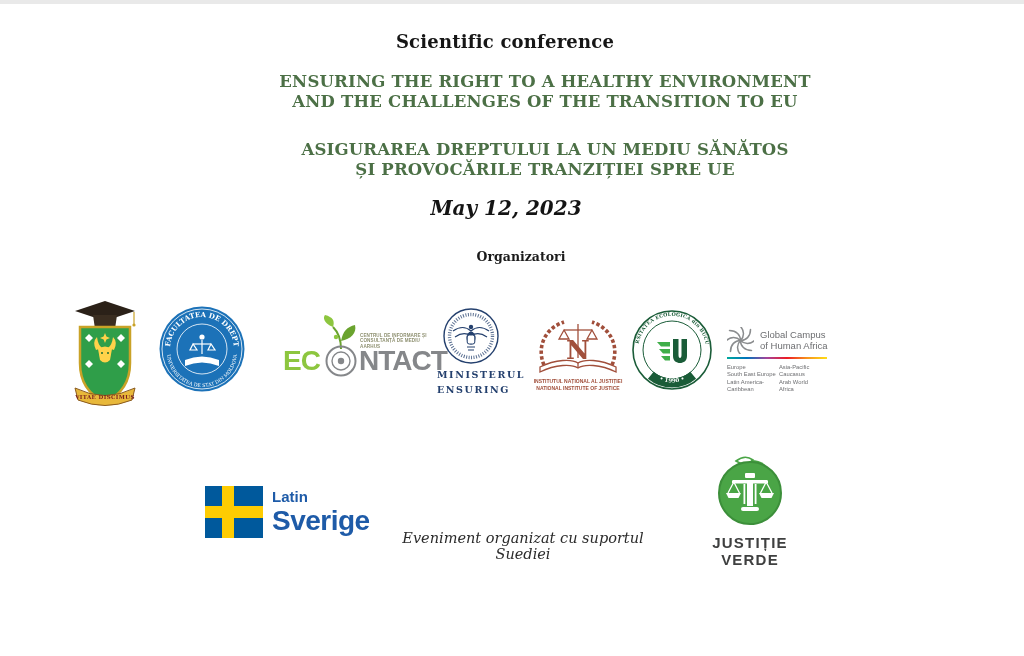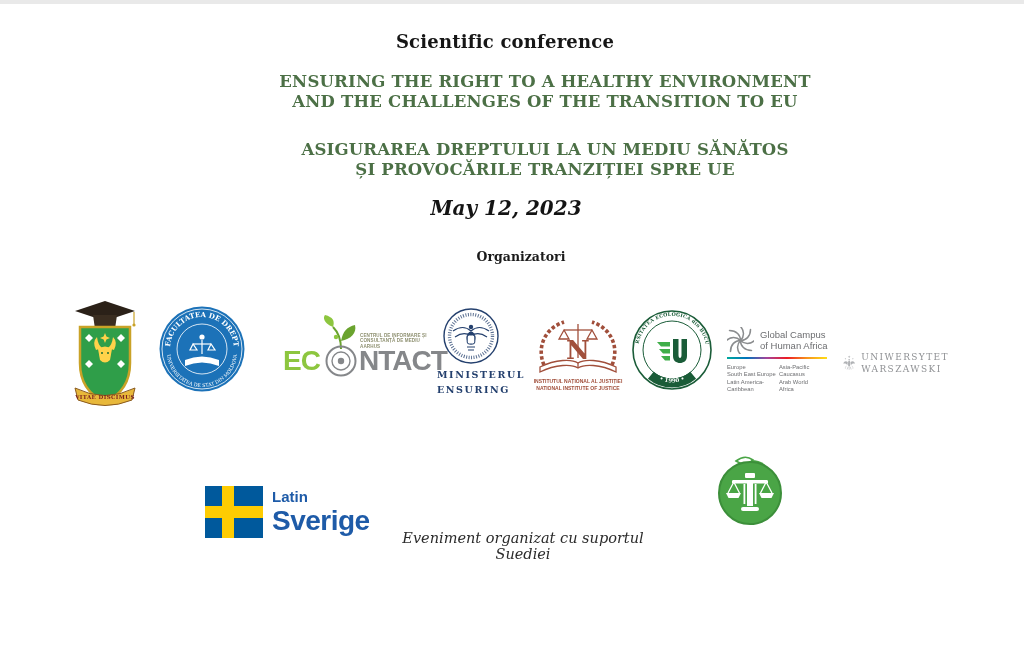--- a/index.html
+++ b/index.html
@@ -232,39 +232,20 @@
       </div>
       <div class="gchr-col">
         <div>Asia-Pacific</div>
         <div>Caucasus</div>
         <div>Arab World</div>
         <div>Africa</div>
       </div>
     </div>
   </div>
 
-  <div class="logo uw">
-    <svg width="36" height="46" viewBox="0 0 36 46">
-      <g fill="#b0b2b5" stroke="#b0b2b5">
-        <polygon points="18,1 19.2,4 22,5 19.2,6 18,9 16.8,6 14,5 16.8,4" stroke="none"></polygon>
-        <polygon points="7,8 7.8,10 9.5,10.7 7.8,11.4 7,13.4 6.2,11.4 4.5,10.7 6.2,10" stroke="none"></polygon>
-        <polygon points="29,8 29.8,10 31.5,10.7 29.8,11.4 29,13.4 28.2,11.4 26.5,10.7 28.2,10" stroke="none"></polygon>
-        <ellipse cx="18" cy="25" rx="3.4" ry="9" stroke="none"></ellipse>
-        <circle cx="18" cy="13.5" r="2.4" stroke="none"></circle>
-        <path d="M14,20 C8,16 3,18 1,25 C6,23 10,25 13,29 Z" stroke="none"></path>
-        <path d="M22,20 C28,16 33,18 35,25 C30,23 26,25 23,29 Z" stroke="none"></path>
-        <path d="M15,34 L12,42 M18,35 L18,43 M21,34 L24,42" fill="none" stroke-width="1.6"></path>
-        <path d="M10,31 q-4,4 -3,9 M26,31 q4,4 3,9" fill="none" stroke-width="1.2"></path>
-      </g>
-    </svg>
-    <div class="uw-text">
-      <div>UNIWERSYTET</div>
-      <div>WARSZAWSKI</div>
-    </div>
-  </div>
 
   <div class="sweden">
     <div class="flag"></div>
     <div class="sv-text">
       <div class="sv-ro">Latin</div>
       <div class="sv-sv">Sverige</div>
     </div>
   </div>
 
   <div class="note">Eveniment organizat cu suportul Suediei</div>
@@ -280,15 +261,16 @@
         <rect x="64" y="31" width="6" height="24"></rect>
         <rect x="60.5" y="33" width="1.8" height="20"></rect>
         <rect x="71.7" y="33" width="1.8" height="20"></rect>
         <path d="M50.8,31 L45,42 M50.8,31 L56.5,42" stroke="#ffffff" stroke-width="1.3"></path>
         <path d="M83.2,31 L77.5,42 M83.2,31 L89,42" stroke="#ffffff" stroke-width="1.3"></path>
         <path d="M43,42 h15 l-2.5,5 h-10 z"></path>
         <path d="M76,42 h15 l-2.5,5 h-10 z"></path>
         <rect x="58" y="56" width="18" height="4" rx="2"></rect>
       </g>
     </svg>
+    <div class="jv-label">JUSTIȚIE VERDE</div>
   </div>
 
 </div>
 
 </body></html>

